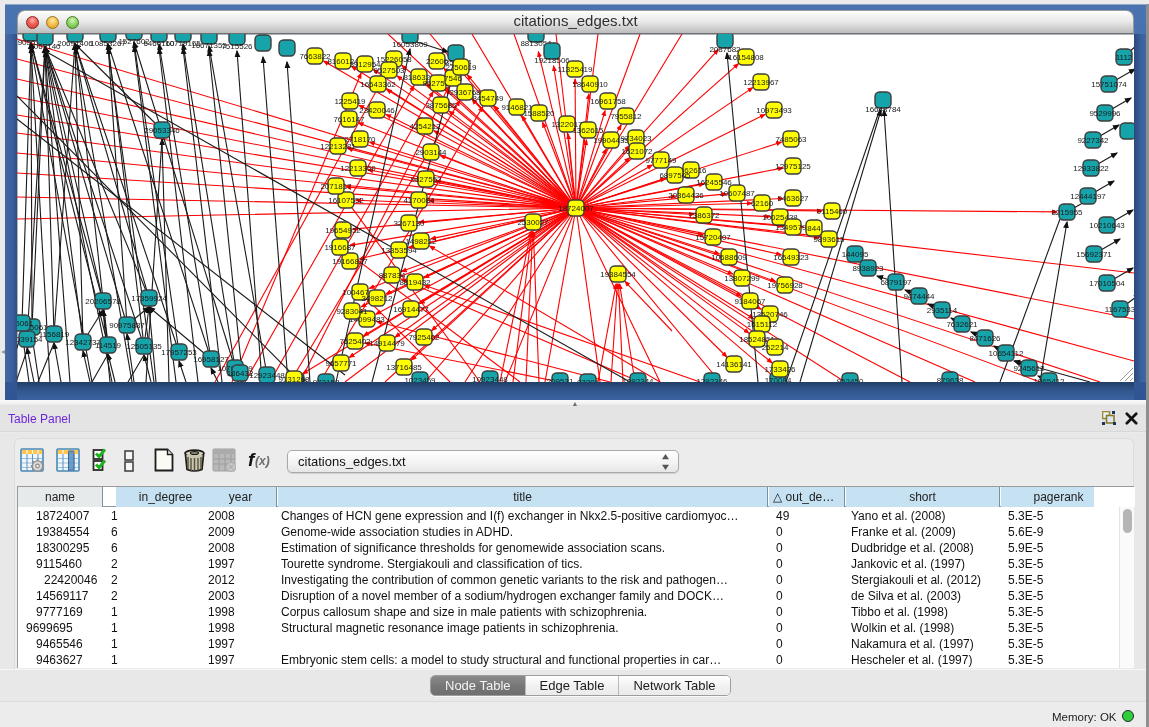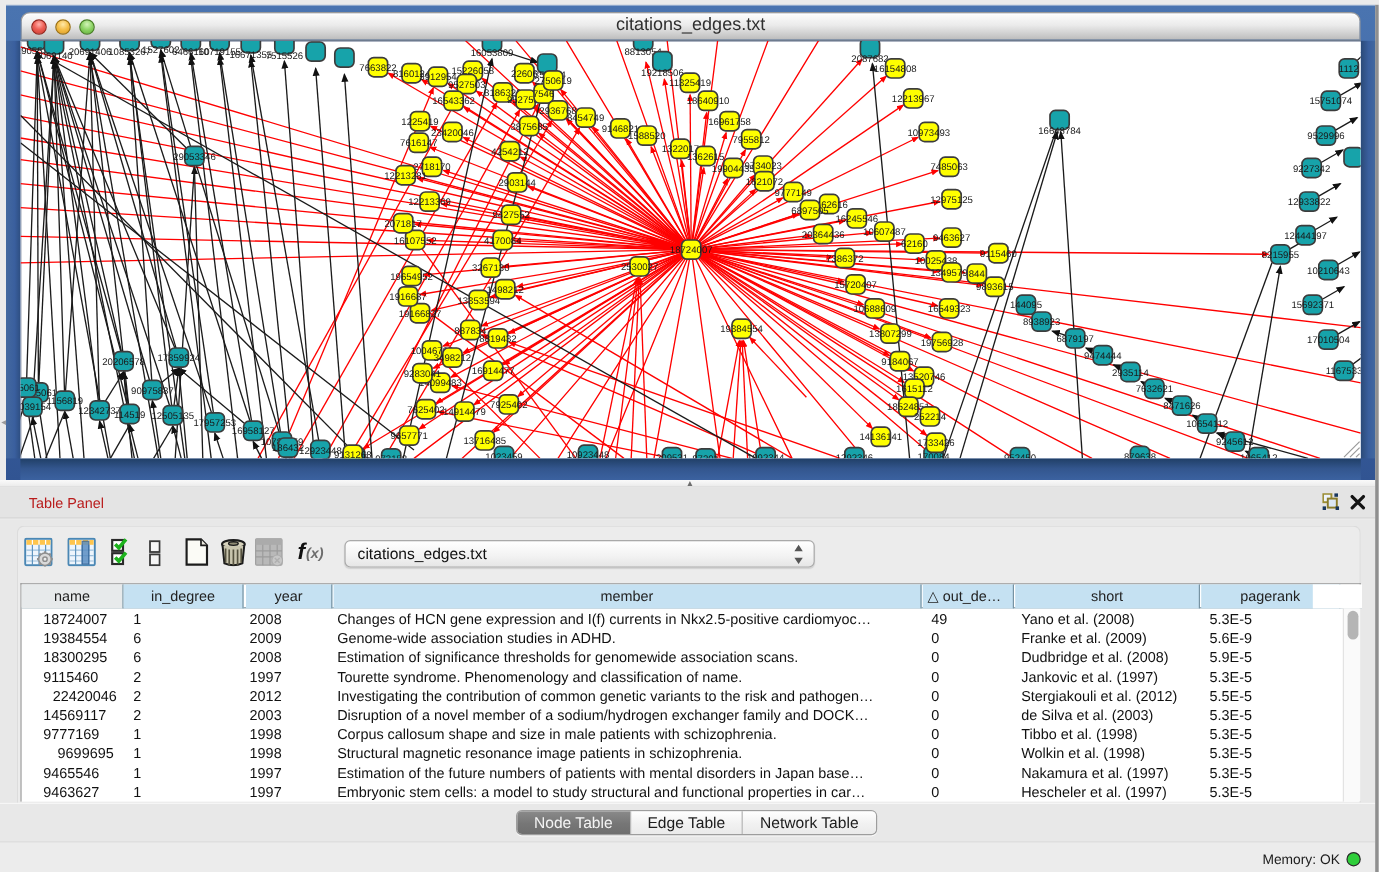--- a/index.html
+++ b/index.html
@@ -33,21 +33,21 @@
   background:linear-gradient(90deg,#44699f 0%,#3a5f9e 60%,#2e4f82 100%); }
 #rstrip { position:absolute; right:0; top:4px; width:3px; height:723px; background:#8f8f8f; }
 #westarrow { position:absolute; left:1px; top:347px; width:6px; height:7px; color:#9a9a9a; font-size:8px; }
 
 
 #divider { position:absolute; left:0; top:400px; width:1146px; height:6px;
   background:linear-gradient(180deg,#fafafa,#ececec); border-bottom:1px solid #e0e0e0;}
 #grip { position:absolute; left:570px; top:401px; width:10px; height:5px; color:#6d6d6d; font-size:7px; line-height:5px; text-align:center;}
 #tphead { position:absolute; left:0; top:406px; width:1146px; height:26px; background:#e4e4e4;
   border-bottom:1px solid #d8d8d8; }
-#tphead .lbl { position:absolute; left:24px; top:6px; font-size:12px; color:#b91c1c; }
+#tphead .lbl { position:absolute; left:8px; top:6px; font-size:12px; color:#6d28d9; }
 #tpclose { position:absolute; left:1125px; top:6px; width:13px; height:13px; }
 #tpclose svg { display:block; }
 #tpfloat { position:absolute; left:1102px; top:5px; width:14px; height:14px; }
 #tpbody { position:absolute; left:0; top:433px; width:1146px; height:267px; background:#e8e8e8; }
 #toolpanel { position:absolute; left:14px; top:438px; width:1120px; height:262px;
   background:#ececec; border:1px solid #dcdcdc; border-radius:6px 6px 0 0; border-bottom:none;}
 #toolbar { position:absolute; left:14px; top:444px; width:1120px; height:34px; }
 .tbi { position:absolute; top:4px; }
 #dropdown { position:absolute; left:287px; top:450px; width:392px; height:23px;
   background:linear-gradient(180deg,#ffffff 0%,#f2f2f2 60%,#e6e6e6 100%);
@@ -733,33 +733,33 @@
       </svg>
     </div>
   <div id="dropdown">citations_edges.txt
     <svg id="dd-arrows" viewBox="0 0 9 18">
         <path d="M4.5 1 L8 6.3 L1 6.3 z M4.5 17 L1 11.7 L8 11.7 z" fill="#555"></path>
       </svg>
   </div>
   <div id="tbl">
       <div class="hrow">
         <div class="hc" style="left:0px;width:85px;background:#e7eaeb;">name</div>
-        <div class="hc" style="left:85px;width:100px;">in_degree</div>
+        <div class="hc" style="left:98px;width:100px;">in_degree</div>
         <div class="hc" style="left:187px;width:72px;">year</div>
-        <div class="hc" style="left:260px;width:490px;">member</div>
+        <div class="hc" style="left:260px;width:490px;">title</div>
         <div class="hc" style="left:751px;width:76px;text-align:left;padding-left:4px;">△ out_de…</div>
         <div class="hc" style="left:828px;width:154px;">short</div>
         <div class="hc" style="left:983px;width:116px;">pagerank</div>
         <div style="position:absolute;left:1076px;top:0;width:41px;height:20px;background:#fff"></div>
       </div>
       <div class="r" style="top:21px;left:0;width:1117px">
         <span style="position:absolute;left:18px;width:66px;overflow:hidden;white-space:nowrap">18724007</span>
         <span style="position:absolute;left:93px;width:92px;overflow:hidden;white-space:nowrap">1</span>
         <span style="position:absolute;left:190px;width:68px;overflow:hidden;white-space:nowrap">2008</span>
-        <span style="position:absolute;left:263px;width:486px;overflow:hidden;white-space:nowrap">Changes of HCN gene expression and I(f) currents in Nkx2.5-positive cardiomyoc…</span>
+        <span style="position:absolute;left:263px;width:486px;overflow:hidden;white-space:nowrap">Changes of HCN gene expression and I(f) exchanger in Nkx2.5-positive cardiomyoc…</span>
         <span style="position:absolute;left:758px;width:68px;overflow:hidden;white-space:nowrap">49</span>
         <span style="position:absolute;left:833px;width:148px;overflow:hidden;white-space:nowrap">Yano et al. (2008)</span>
         <span style="position:absolute;left:990px;width:110px;overflow:hidden;white-space:nowrap">5.3E-5</span>
       </div>
       <div class="r" style="top:37px;left:0;width:1117px">
         <span style="position:absolute;left:18px;width:66px;overflow:hidden;white-space:nowrap">19384554</span>
         <span style="position:absolute;left:93px;width:92px;overflow:hidden;white-space:nowrap">6</span>
         <span style="position:absolute;left:190px;width:68px;overflow:hidden;white-space:nowrap">2009</span>
         <span style="position:absolute;left:263px;width:486px;overflow:hidden;white-space:nowrap">Genome-wide association studies in ADHD.</span>
         <span style="position:absolute;left:758px;width:68px;overflow:hidden;white-space:nowrap">0</span>
@@ -772,21 +772,21 @@
         <span style="position:absolute;left:190px;width:68px;overflow:hidden;white-space:nowrap">2008</span>
         <span style="position:absolute;left:263px;width:486px;overflow:hidden;white-space:nowrap">Estimation of significance thresholds for genomewide association scans.</span>
         <span style="position:absolute;left:758px;width:68px;overflow:hidden;white-space:nowrap">0</span>
         <span style="position:absolute;left:833px;width:148px;overflow:hidden;white-space:nowrap">Dudbridge et al. (2008)</span>
         <span style="position:absolute;left:990px;width:110px;overflow:hidden;white-space:nowrap">5.9E-5</span>
       </div>
       <div class="r" style="top:69px;left:0;width:1117px">
         <span style="position:absolute;left:18px;width:66px;overflow:hidden;white-space:nowrap">9115460</span>
         <span style="position:absolute;left:93px;width:92px;overflow:hidden;white-space:nowrap">2</span>
         <span style="position:absolute;left:190px;width:68px;overflow:hidden;white-space:nowrap">1997</span>
-        <span style="position:absolute;left:263px;width:486px;overflow:hidden;white-space:nowrap">Tourette syndrome. Phenomenology and classification of name.</span>
+        <span style="position:absolute;left:263px;width:486px;overflow:hidden;white-space:nowrap">Tourette syndrome. Stergiakouli and classification of tics.</span>
         <span style="position:absolute;left:758px;width:68px;overflow:hidden;white-space:nowrap">0</span>
         <span style="position:absolute;left:833px;width:148px;overflow:hidden;white-space:nowrap">Jankovic et al. (1997)</span>
         <span style="position:absolute;left:990px;width:110px;overflow:hidden;white-space:nowrap">5.3E-5</span>
       </div>
       <div class="r" style="top:85px;left:0;width:1117px">
         <span style="position:absolute;left:26px;width:66px;overflow:hidden;white-space:nowrap">22420046</span>
         <span style="position:absolute;left:93px;width:92px;overflow:hidden;white-space:nowrap">2</span>
         <span style="position:absolute;left:190px;width:68px;overflow:hidden;white-space:nowrap">2012</span>
         <span style="position:absolute;left:263px;width:486px;overflow:hidden;white-space:nowrap">Investigating the contribution of common genetic variants to the risk and pathogen…</span>
         <span style="position:absolute;left:758px;width:68px;overflow:hidden;white-space:nowrap">0</span>
@@ -805,33 +805,32 @@
       <div class="r" style="top:117px;left:0;width:1117px">
         <span style="position:absolute;left:18px;width:66px;overflow:hidden;white-space:nowrap">9777169</span>
         <span style="position:absolute;left:93px;width:92px;overflow:hidden;white-space:nowrap">1</span>
         <span style="position:absolute;left:190px;width:68px;overflow:hidden;white-space:nowrap">1998</span>
         <span style="position:absolute;left:263px;width:486px;overflow:hidden;white-space:nowrap">Corpus callosum shape and size in male patients with schizophrenia.</span>
         <span style="position:absolute;left:758px;width:68px;overflow:hidden;white-space:nowrap">0</span>
         <span style="position:absolute;left:833px;width:148px;overflow:hidden;white-space:nowrap">Tibbo et al. (1998)</span>
         <span style="position:absolute;left:990px;width:110px;overflow:hidden;white-space:nowrap">5.3E-5</span>
       </div>
       <div class="r" style="top:133px;left:0;width:1117px">
-        <span style="position:absolute;left:30px;width:66px;overflow:hidden;white-space:nowrap">9699695</span>
+        <span style="position:absolute;left:8px;width:66px;overflow:hidden;white-space:nowrap">9699695</span>
         <span style="position:absolute;left:93px;width:92px;overflow:hidden;white-space:nowrap">1</span>
         <span style="position:absolute;left:190px;width:68px;overflow:hidden;white-space:nowrap">1998</span>
         <span style="position:absolute;left:263px;width:486px;overflow:hidden;white-space:nowrap">Structural magnetic resonance image patients in schizophrenia.</span>
         <span style="position:absolute;left:758px;width:68px;overflow:hidden;white-space:nowrap">0</span>
         <span style="position:absolute;left:833px;width:148px;overflow:hidden;white-space:nowrap">Wolkin et al. (1998)</span>
         <span style="position:absolute;left:990px;width:110px;overflow:hidden;white-space:nowrap">5.3E-5</span>
       </div>
       <div class="r" style="top:149px;left:0;width:1117px">
         <span style="position:absolute;left:18px;width:66px;overflow:hidden;white-space:nowrap">9465546</span>
         <span style="position:absolute;left:93px;width:92px;overflow:hidden;white-space:nowrap">1</span>
         <span style="position:absolute;left:190px;width:68px;overflow:hidden;white-space:nowrap">1997</span>
-        <span style="position:absolute;left:263px;width:486px;overflow:hidden;white-space:nowrap">Estimation of the future numbers of patients with mental disorders in Japan base…</span>
         <span style="position:absolute;left:758px;width:68px;overflow:hidden;white-space:nowrap">0</span>
         <span style="position:absolute;left:833px;width:148px;overflow:hidden;white-space:nowrap">Nakamura et al. (1997)</span>
         <span style="position:absolute;left:990px;width:110px;overflow:hidden;white-space:nowrap">5.3E-5</span>
       </div>
       <div class="r" style="top:165px;left:0;width:1117px">
         <span style="position:absolute;left:18px;width:66px;overflow:hidden;white-space:nowrap">9463627</span>
         <span style="position:absolute;left:93px;width:92px;overflow:hidden;white-space:nowrap">1</span>
         <span style="position:absolute;left:190px;width:68px;overflow:hidden;white-space:nowrap">1997</span>
         <span style="position:absolute;left:263px;width:486px;overflow:hidden;white-space:nowrap">Embryonic stem cells: a model to study structural and functional properties in car…</span>
         <span style="position:absolute;left:758px;width:68px;overflow:hidden;white-space:nowrap">0</span>

